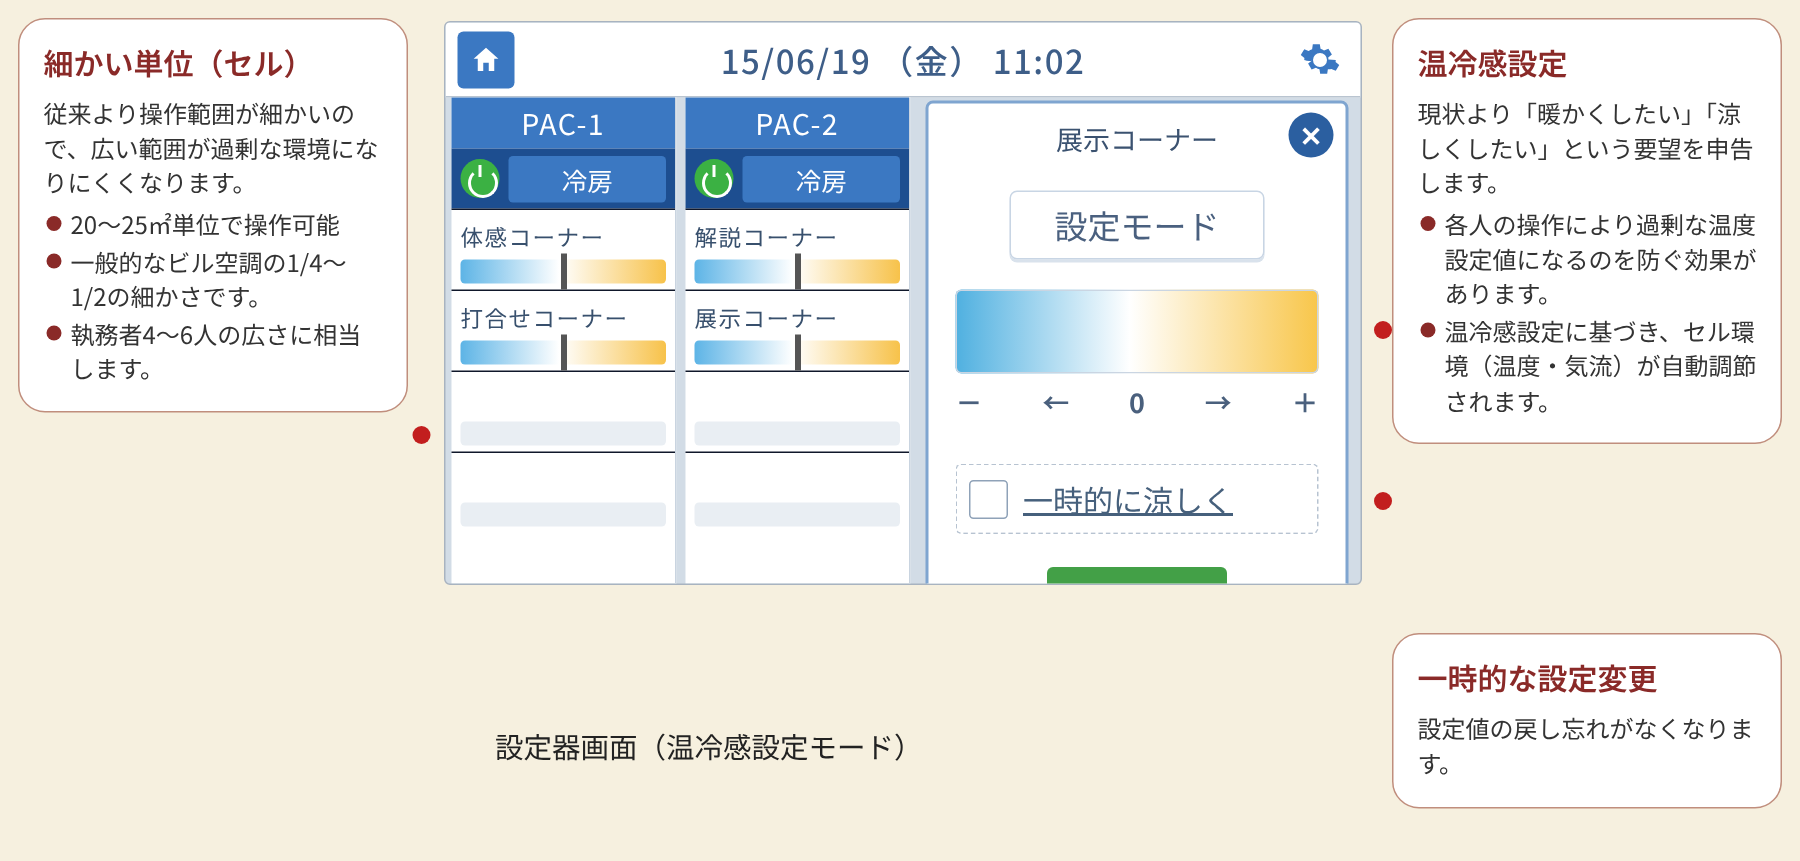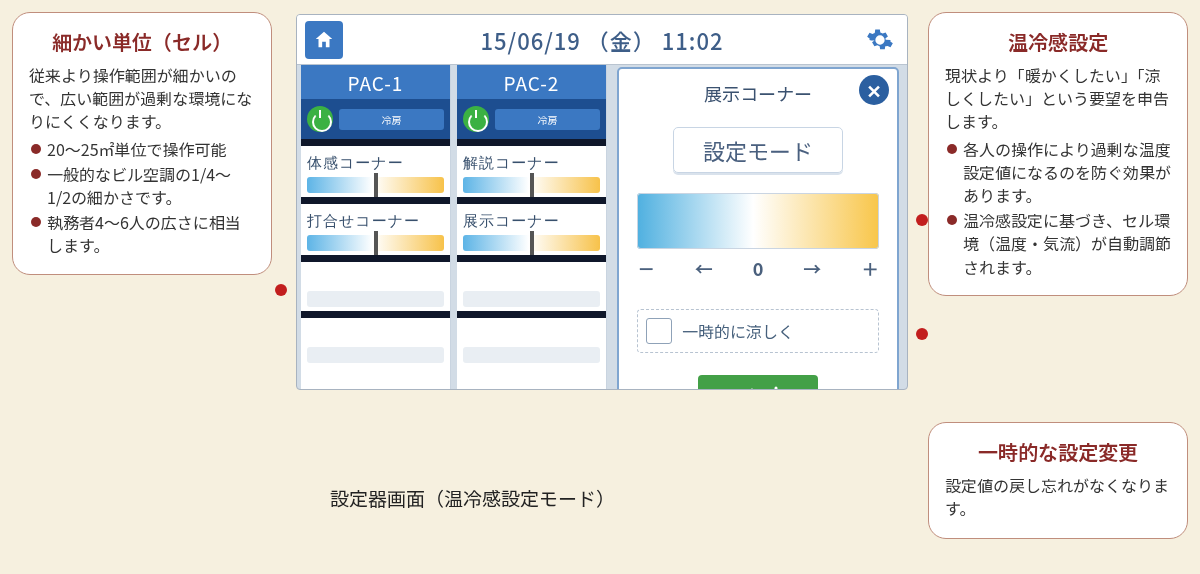--- a/index.html
+++ b/index.html
@@ -29,21 +29,20 @@
     position: absolute;
     background: #fff;
     border: 1px solid var(--box-border);
     border-radius: 18px;
     padding: 14px 16px;
   }
   .ann h3 {
     margin: 0 0 8px;
     color: var(--maroon);
     font-size: 20px;
-    text-align: center;
     font-weight: 600;
   }
   .ann p { margin: 4px 0; font-size: 16px; line-height: 1.45; }
   .ann ul { margin: 4px 0 0; padding-left: 0; list-style: none; }
   .ann li { position: relative; padding-left: 18px; font-size: 16px; line-height: 1.45; margin: 2px 0; }
   .ann li::before {
     content: "";
     width: 10px; height: 10px; border-radius: 50%;
     background: var(--maroon);
     position: absolute; left: 2px; top: 6px;
@@ -126,28 +125,27 @@
   .power {
     width: 26px; height:26px; border-radius:50%;
     background:#3bb143;
     position:relative;
   }
   .power::before{content:"";position:absolute;left:50%;top:4px;width:2px;height:8px;background:#fff;transform:translateX(-50%);}
   .power::after{content:"";position:absolute;left:5px;top:6px;width:16px;height:16px;border:2px solid #fff;border-radius:50%;border-top-color:transparent;}
   .pill {
     flex:1;
     background: var(--blue-mid);
-    color:#fff; font-size:10px; text-align:center;
+    color:#fff; font-size:17px; text-align:center;
     border-radius:3px; padding:3px 12px;
   }
 
   .zone {
     padding: 8px 6px 2px;
-    border-top:7px solid #0f172a;
-    font-family:Liberation Mono, monospace;
+    border-top:1px solid #0f172a;
   }
   .zone-name { color:#38506d; font-size:15px; letter-spacing:1px; margin-bottom:4px; }
   .slider {
     height: 16px; border-radius: 3px;
     background: linear-gradient(90deg,#5db4e6 0%,#ffffff 48%,#f7c24a 100%);
     position: relative;
     margin-bottom: 2px;
   }
   .slider::after{content:"";position:absolute;left:50%;top:-4px;bottom:-4px;width:4px;background:#555;transform:translateX(-50%);}
   .zone.blank .slider{background:#e9eef3;}
@@ -197,21 +195,21 @@
     margin: 2px 8px 0; font-size:18px; color:#4a607d; font-weight:bold;
   }
   .override{
     margin: 28px 8px 0;
     border:1px dashed #b7c3d1; border-radius:4px;
     padding:8px; display:flex; align-items:center; gap:10px;
   }
   .chk{
     width:26px;height:26px;border:1px solid #8fa2b8;border-radius:3px;background:#fff;
   }
-  .override-label{ font-size:16px; color:#46607c; }
+  .override-label{ font-size:20px; color:#46607c;text-decoration:underline; }
   .confirm{
     margin: 22px auto 0;
     width: 120px; height:42px; border-radius:4px;
     background: var(--green);
     display:flex;align-items:center;justify-content:center;
   }
 </style>
 </head>
 <body>
 

